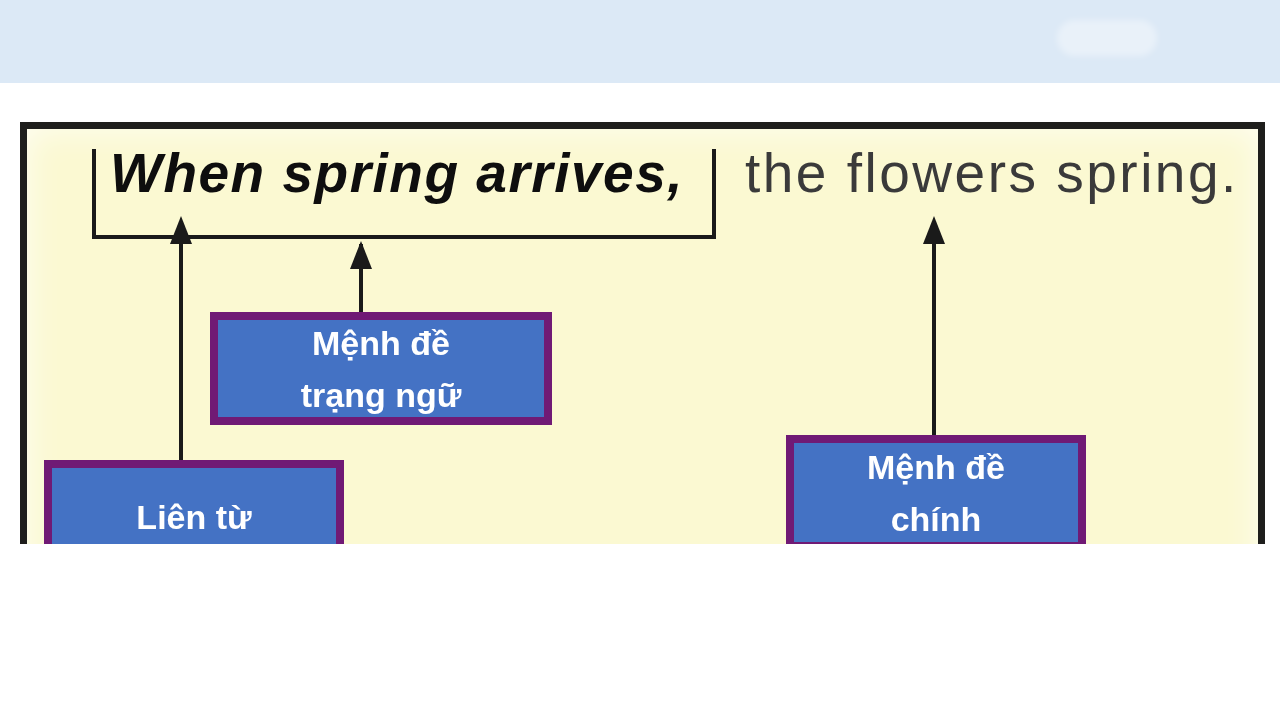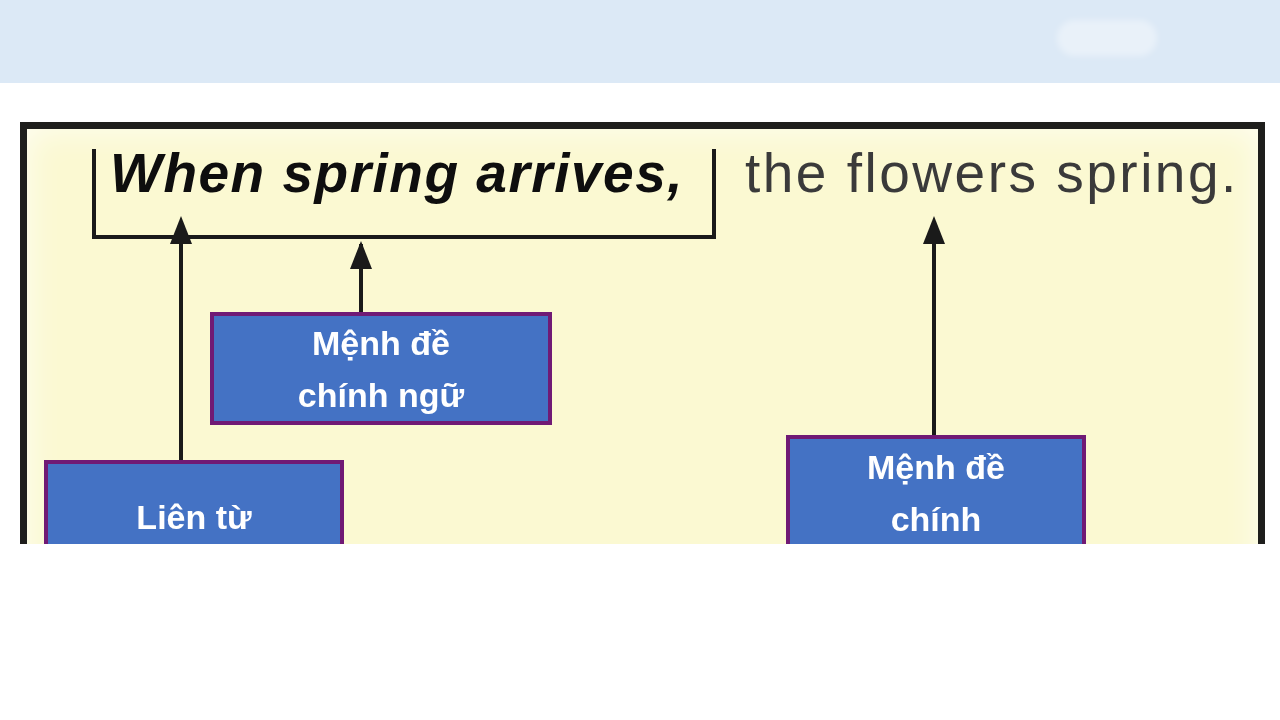--- a/index.html
+++ b/index.html
@@ -67,21 +67,21 @@
     line-height: 1;
     color: #3a3a3a;
     white-space: nowrap;
   }
 
   
   .label-box {
     position: absolute;
     box-sizing: border-box;
     background: #4472c4;
-    border: 4px solid #701a75;
+    border: 8px solid #701a75;
     color: #ffffff;
     font-weight: bold;
     font-size: 34px;
     line-height: 52px;
     display: flex;
     flex-direction: column;
     align-items: center;
     justify-content: center;
     text-align: center;
   }
@@ -124,21 +124,21 @@
       <polygon points="934,216 923,244 945,244" fill="#1a1a1a"></polygon>
     </g>
   </svg>
 
   <div class="clause1">When spring arrives,</div>
 
   <div class="clause2">the flowers spring.</div>
 
   <div class="label-box label-adverbial">
     <span>Mệnh đề</span>
-    <span>chính ngữ</span>
+    <span>trạng ngữ</span>
   </div>
 
   <div class="label-box label-conjunction">
     <span>Liên từ</span>
   </div>
 
   <div class="label-box label-main">
     <span>Mệnh đề</span>
     <span>chính</span>
   </div>

